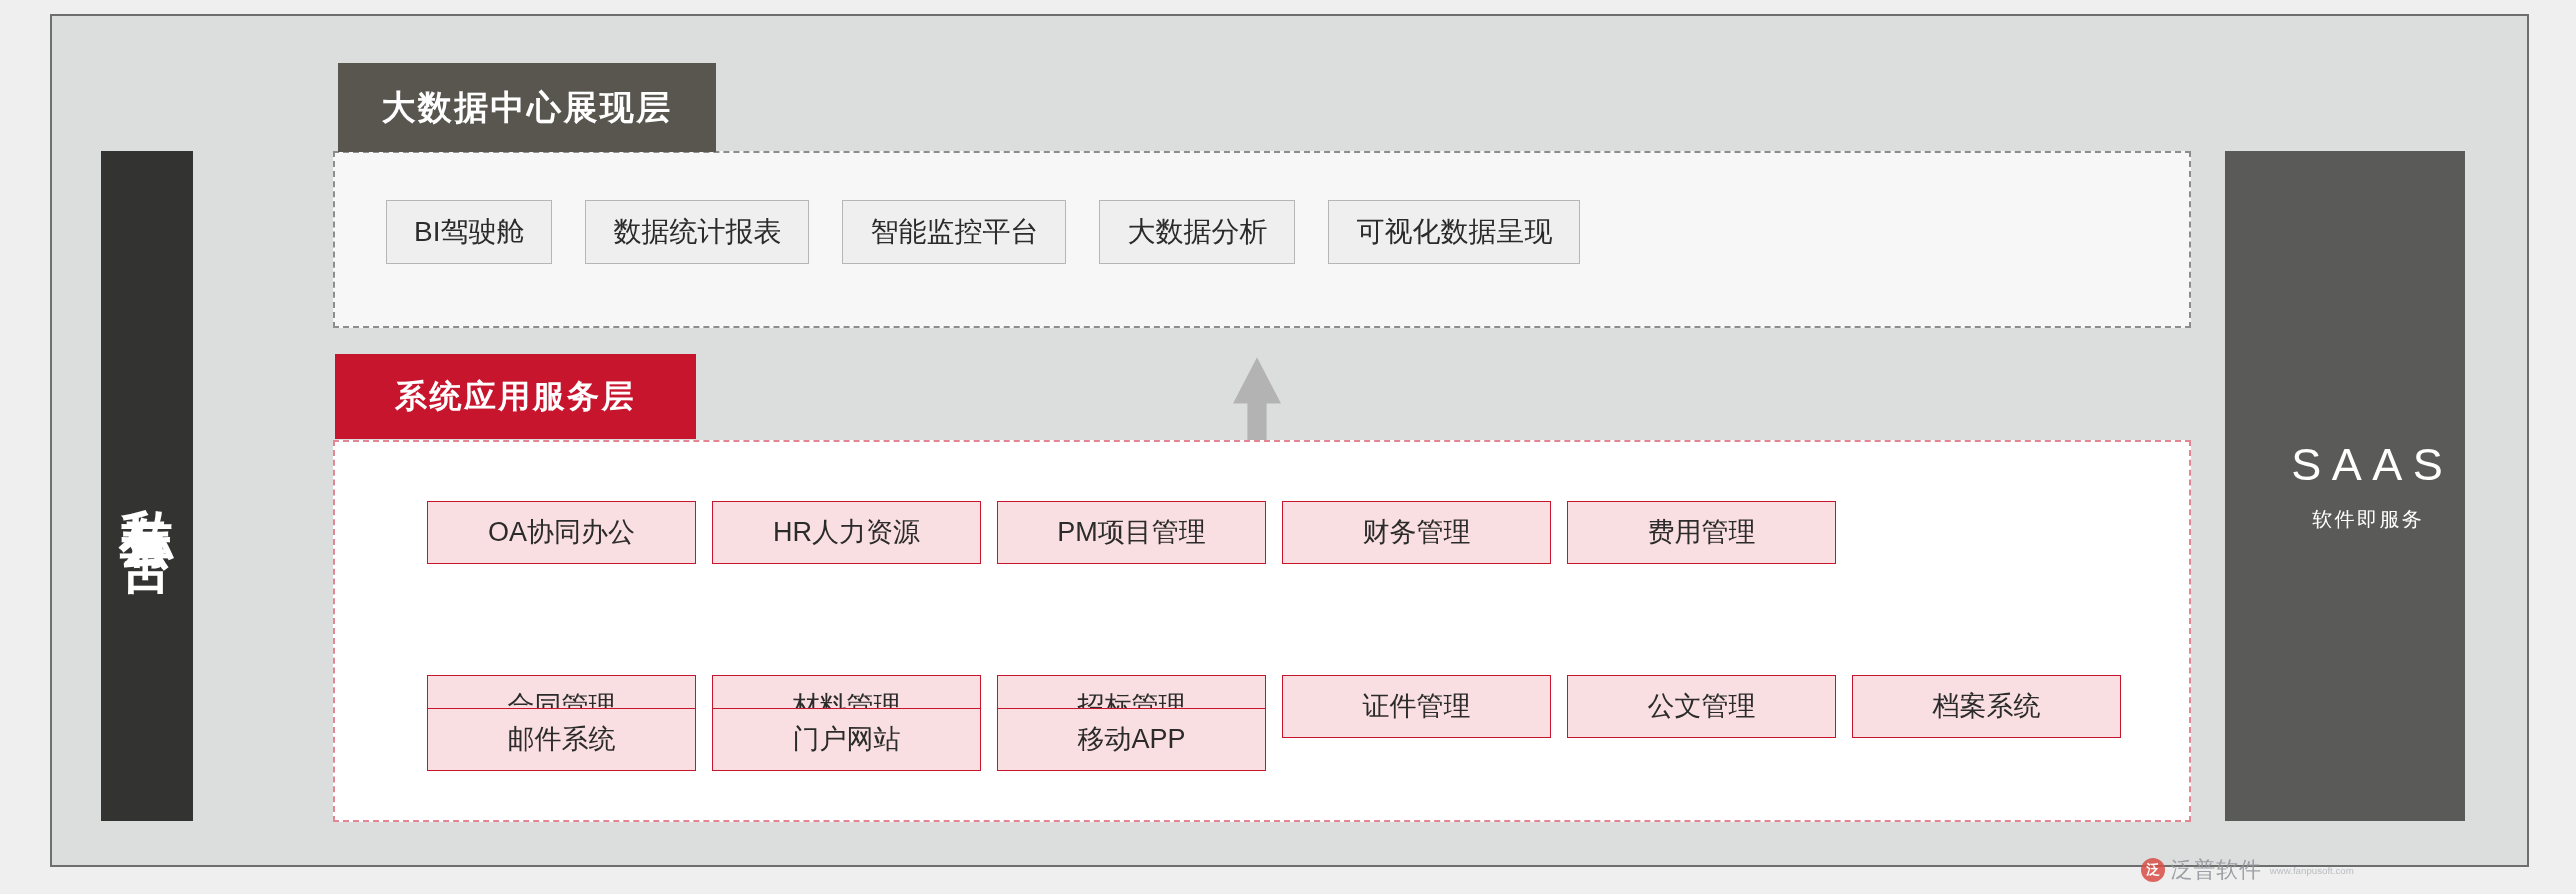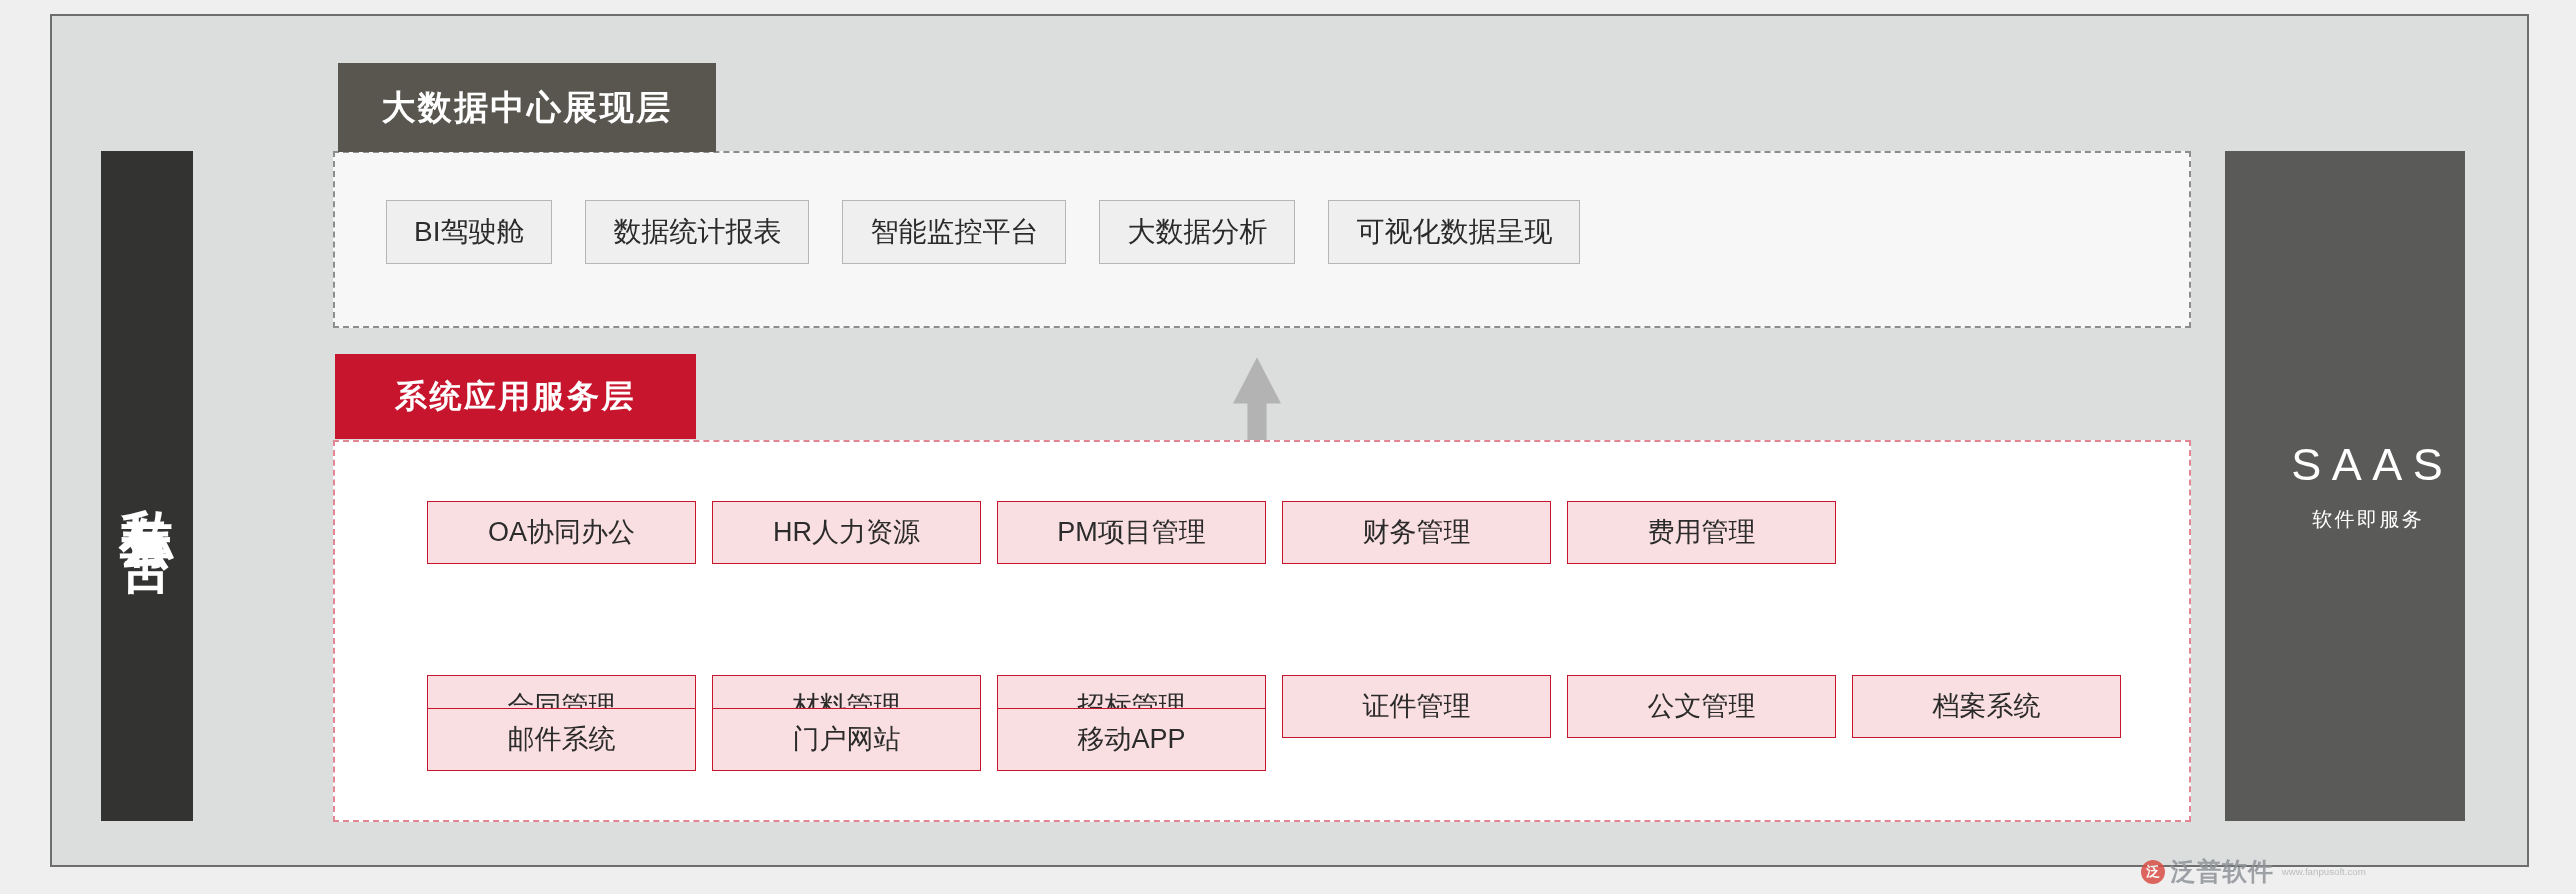--- a/index.html
+++ b/index.html
@@ -166,23 +166,22 @@
     background: #d94f46;
     display: flex;
     align-items: center;
     justify-content: center;
     color: #fff;
     font-size: 13.7px;
     font-weight: bold;
   }
   .wm-text {
     color: #8f9398;
-    font-size: 25px;
+    font-size: 22px;
     letter-spacing: 0.8px;
-    font-weight: bold;
   }
   .wm-sub {
     color: #b0b4b8;
     font-size: 9.7px;
     margin-left: 2.4px;
   }
 </style>
 </head>
 <body>
 

